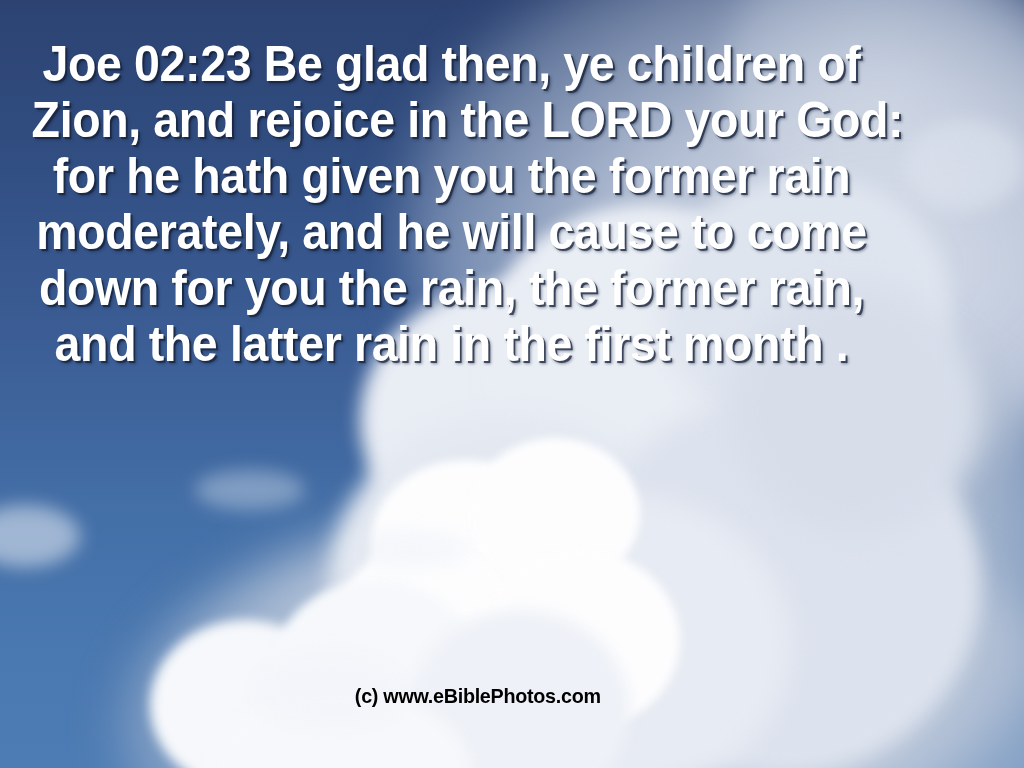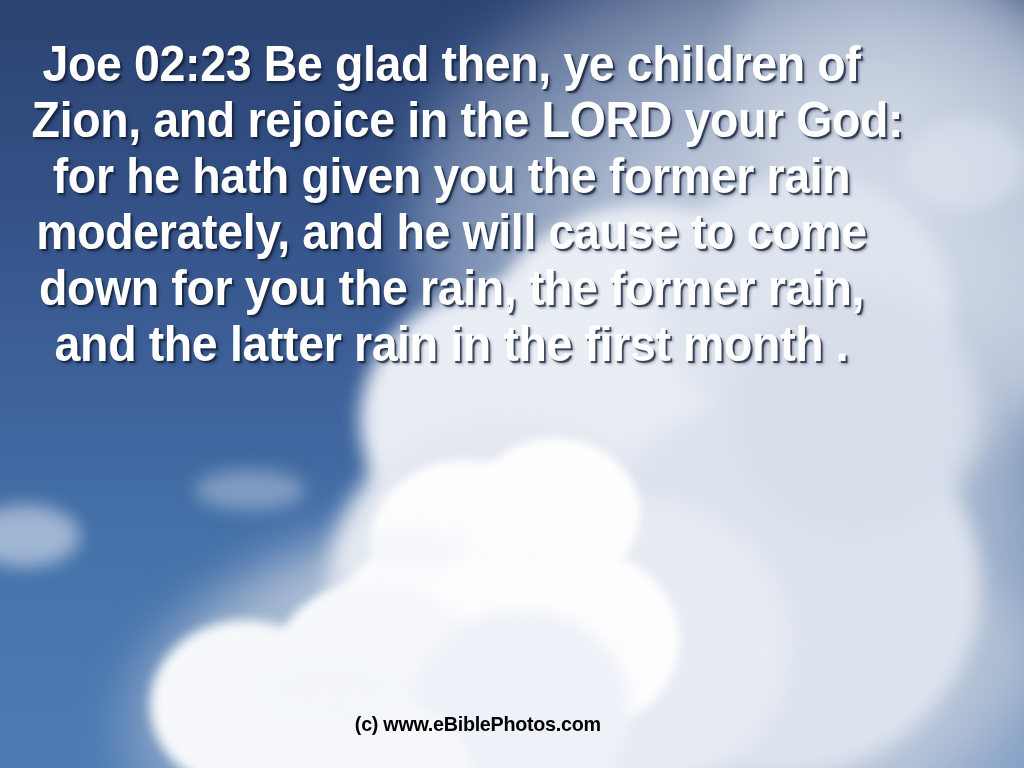--- a/index.html
+++ b/index.html
@@ -182,21 +182,20 @@
   }
 
   .credit {
     position: absolute;
     left: 0;
     top: 684px;
     width: 956px;
     text-align: center;
     z-index: 31;
     pointer-events: none;
-    margin-top: 28px;
   }
   .credit span {
     color: #000000;
     font-family: "Liberation Sans Narrow", "Liberation Sans", sans-serif;
     font-weight: bold;
     font-size: 21px;
     letter-spacing: -0.3px;
     transform: scaleX(0.94);
     display: inline-block;
     white-space: nowrap;

